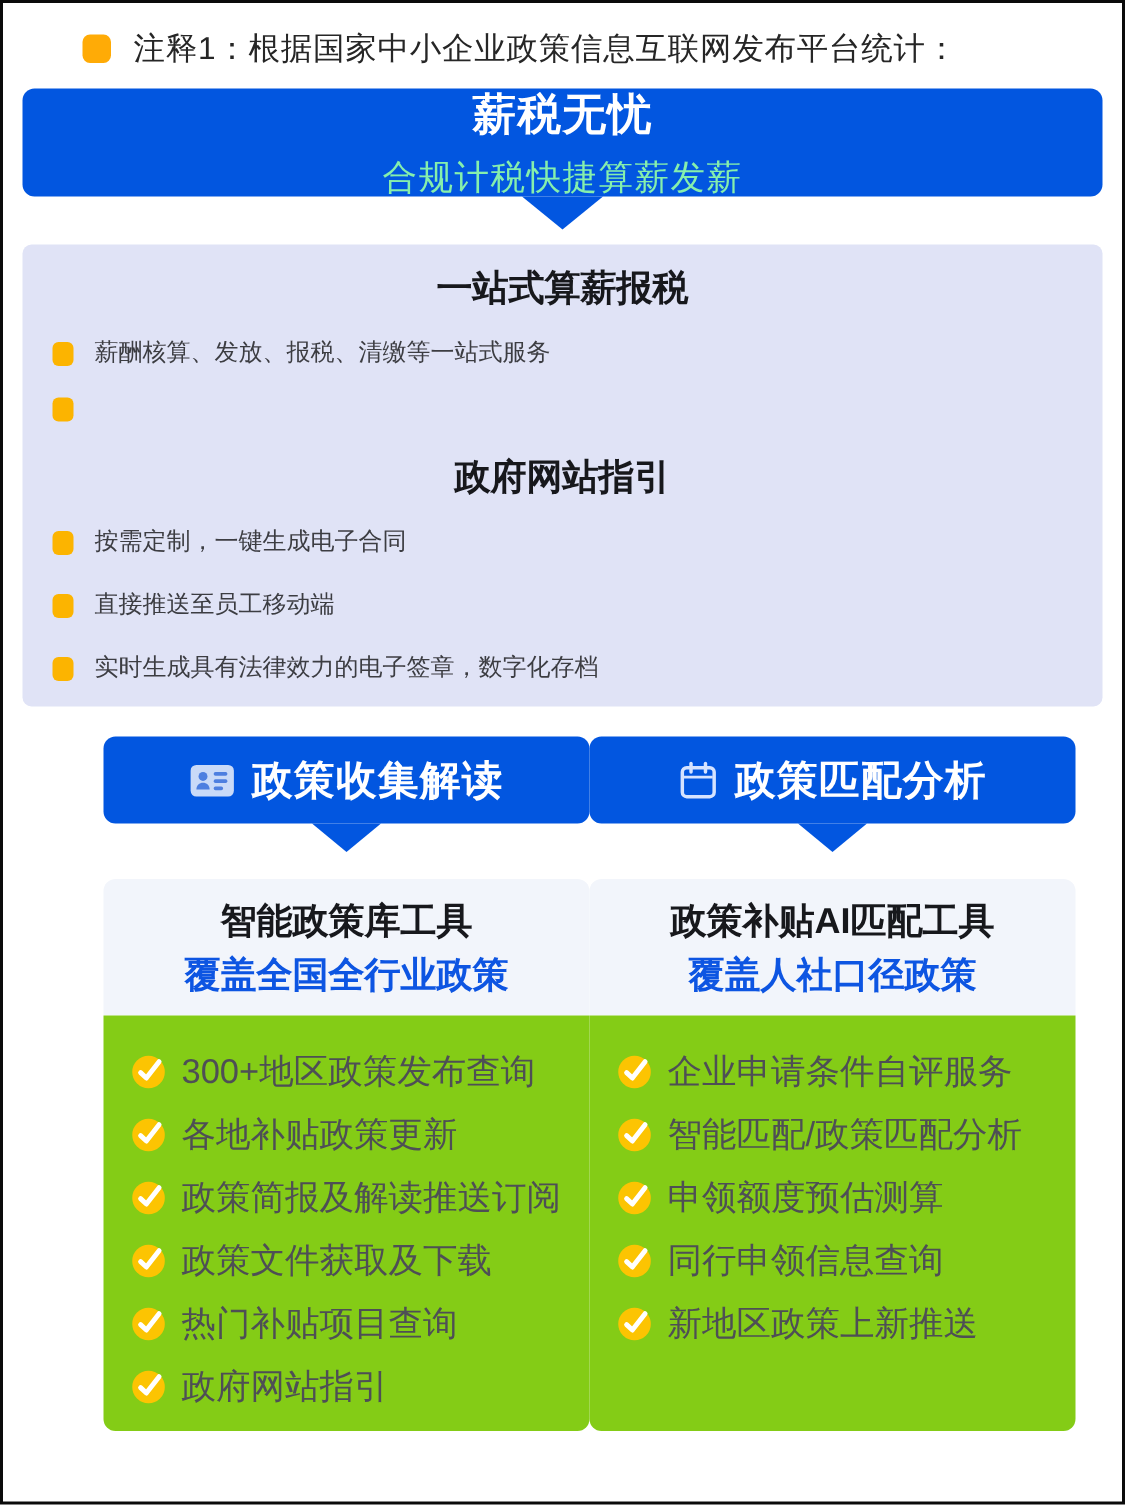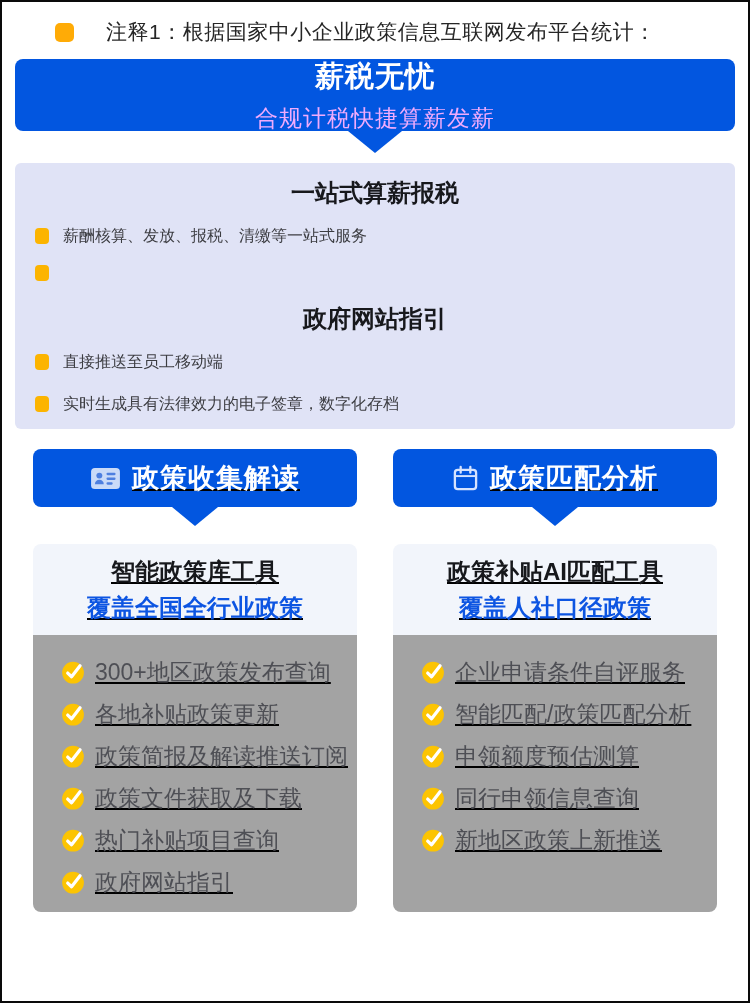--- a/index.html
+++ b/index.html
@@ -7,31 +7,31 @@
   body {
     width:750px; height:1003px;
     background:#ffffff;
     border:2px solid #0a0a0a;
     font-family:"Liberation Sans","DejaVu Sans",sans-serif;
     overflow:hidden;
   }
   .page { width:100%; height:100%; padding:0 13px; }
 
   
-  .note { margin:16px 0 0 40px; display:flex; align-items:center; gap:32px; }
+  .note { margin:16px 0 0 40px; display:flex; align-items:center; gap:15px; }
   .note-bullet { width:19px; height:19px; border-radius:5px; background:#ffab06; flex:0 0 auto; }
   .note-text { font-size:21px; color:#262626; letter-spacing:.5px; }
 
   
   .banner {
     margin-top:13px; height:72px; border-radius:8px; background:#0256e0;
     display:flex; flex-direction:column; align-items:center; justify-content:center; gap:6px;
   }
   .banner-title { color:#fff; font-size:29px; font-weight:bold; letter-spacing:1px; }
-  .banner-subtitle { color:#f0abfc; font-size:23px; letter-spacing:1px; }
+  .banner-subtitle { color:#86efac; font-size:23px; letter-spacing:1px; }
   .arrow-down {
     width:0; height:0; margin:0 auto;
     border-left:27px solid transparent; border-right:27px solid transparent;
     border-top:22px solid #0256e0;
   }
   .arrow-down.small {
     border-left:23px solid transparent; border-right:23px solid transparent;
     border-top:19px solid #0256e0;
   }
 
@@ -40,37 +40,37 @@
     margin-top:10px; background:#e0e3f6; border-radius:6px;
     padding:16px 20px 12px;
   }
   .feature-heading { font-size:24px; font-weight:bold; color:#17181c; line-height:28px;text-align:center; }
   .feature-heading + .feature-heading, .h2 { margin-top:24px; }
   .feature-row { display:flex; align-items:center; gap:14px; margin-top:16px; line-height:26px; }
   .sq-bullet { width:14px; height:16px; border-radius:4px; background:#fcb400; flex:0 0 auto; }
   .feature-text { font-size:16px; color:#3c3d42; }
 
   
-  .cols { margin-top:20px; display:flex; justify-content:space-between; padding:0 18px;text-decoration:underline; }
+  .cols { margin-top:20px; display:flex; justify-content:flex-end; padding:0 18px; }
   .col { width:324px; display:flex; flex-direction:column; }
   .tag-btn {
     height:58px; border-radius:8px; background:#0256e0; border:none; cursor:pointer;
     display:flex; align-items:center; justify-content:center; gap:11px;
   }
   .tag-btn-label { color:#fff; font-size:27px; font-weight:bold; letter-spacing:1px; }
   .icon { display:inline-flex; }
 
   .card { margin-top:18px; display:flex; flex-direction:column; }
   .card-header {
     background:#f2f5fb; border-radius:8px 8px 0 0; height:91px;
     display:flex; flex-direction:column; align-items:center; justify-content:center; gap:4px;
   }
   .card-title { font-size:24px; font-weight:bold; color:#17181c; }
   .card-subtitle { font-size:24px; font-weight:bold; color:#0d55e2; }
-  .card-list { background:#a3a3a3; border-radius:0 0 8px 8px; height:277px; padding:12px 0 0 28px; }
+  .card-list { background:#84cc16; border-radius:0 0 8px 8px; height:277px; padding:12px 0 0 18px; }
   .check-row { display:flex; align-items:center; gap:9px; margin-top:9px; height:33px; }
   .check-icon { flex:0 0 auto; display:inline-flex; }
   .check-text { font-size:23px; color:#4e4f55; }
 </style>
 </head>
 <body>
 
 <div class="page">
 
   <div class="note">
@@ -90,20 +90,24 @@
     <div class="feature-row">
       <span class="sq-bullet"></span>
       <span class="feature-text">薪酬核算、发放、报税、清缴等一站式服务</span>
     </div>
     <div class="feature-row">
       <span class="sq-bullet"></span>
     </div>
 
     <div class="feature-heading h2">政府网站指引</div>
 
+    <div class="feature-row">
+      <span class="sq-bullet"></span>
+      <span class="feature-text">按需定制，一键生成电子合同</span>
+    </div>
     <div class="feature-row">
       <span class="sq-bullet"></span>
       <span class="feature-text">直接推送至员工移动端</span>
     </div>
     <div class="feature-row">
       <span class="sq-bullet"></span>
       <span class="feature-text">实时生成具有法律效力的电子签章，数字化存档</span>
     </div>
   </div>
 

